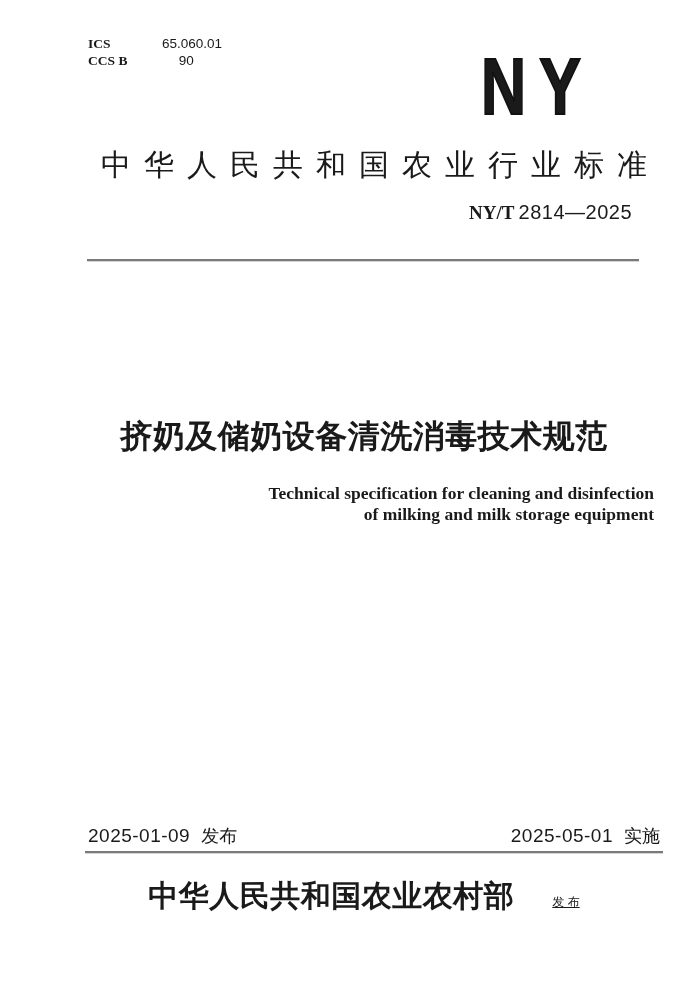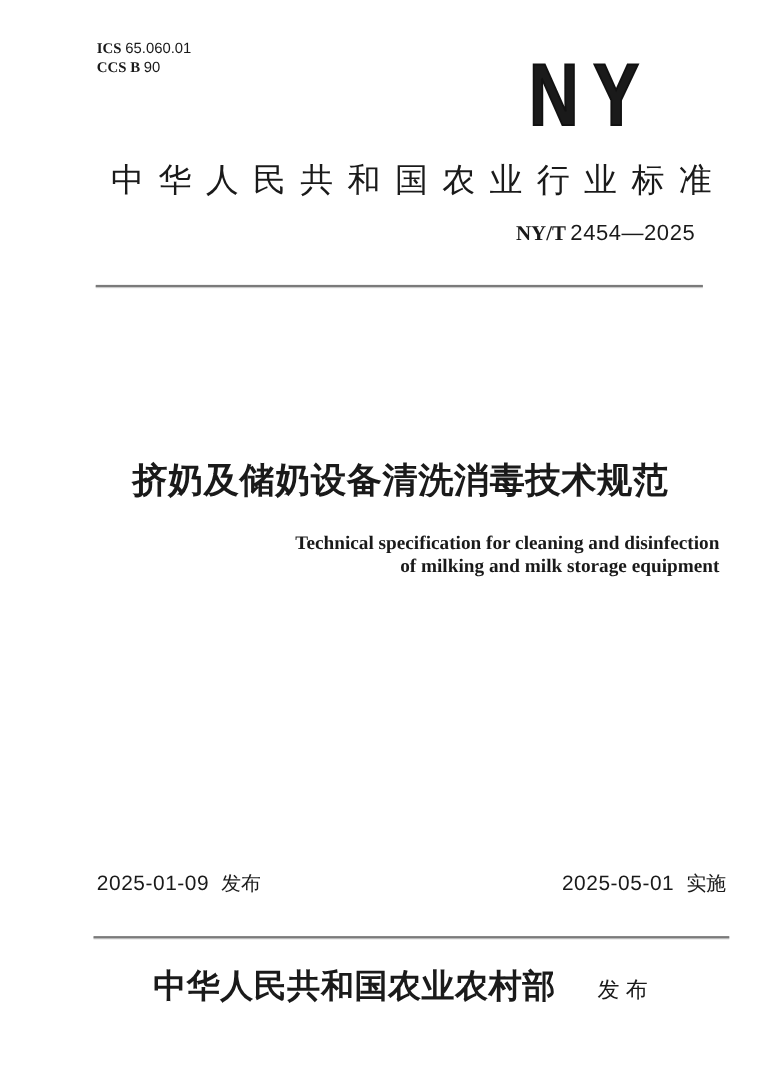--- a/index.html
+++ b/index.html
@@ -28,20 +28,21 @@
     line-height: 17px;
     white-space: nowrap;
   }
   .code-label {
     font-family: "Liberation Serif", serif;
     font-weight: bold;
   }
   .code-value {
     font-family: "Liberation Sans", sans-serif;
     font-weight: normal;
+    margin-left: 48px;
   }
 
   
   .ny-logo {
     position: absolute;
     left: 481px;
     top: 47px;
     font-family: "Liberation Sans", sans-serif;
     font-weight: bold;
     font-size: 80px;
@@ -123,21 +124,21 @@
     font-weight: bold;
     font-size: 17.5px;
     line-height: 21px;
   }
 
   
   .dates-row {
     position: absolute;
     left: 88px;
     width: 572px;
-    top: 791px;
+    top: 824px;
     display: flex;
     justify-content: space-between;
     align-items: flex-end;
     white-space: nowrap;
   }
   .date-value {
     font-family: "Liberation Sans", sans-serif;
     font-size: 19px;
     letter-spacing: 0.5px;
   }
@@ -161,23 +162,24 @@
     gap: 19px;
   }
   .publisher-name {
     font-family: "Liberation Serif", serif;
     font-weight: bold;
     font-size: 30px;
     letter-spacing: 0.5px;
   }
   .publish-label {
     font-family: "Liberation Sans", sans-serif;
-    font-size: 20px;
+    font-size: 12px;
     margin-left: 19px;
     font-weight: 500;
+    text-decoration: underline;
   }
 </style>
 </head>
 <body>
 
 <div class="page">
 
   <div class="code-block">
     <div>
       <span class="code-label">ICS</span>
@@ -188,21 +190,21 @@
       <span class="code-value">90</span>
     </div>
   </div>
 
   <div class="ny-logo">NY</div>
 
   <div class="category-title">中华人民共和国农业行业标准</div>
 
   <div class="std-number">
     <span class="std-prefix">NY/T</span>
-    <span class="std-digits">2454—2025</span>
+    <span class="std-digits">2814—2025</span>
   </div>
 
   <div class="rule rule-top"></div>
 
   <div class="title-zh">挤奶及储奶设备清洗消毒技术规范</div>
 
   <div class="title-en">
     <div>Technical specification for cleaning and disinfection</div>
     <div>of milking and milk storage equipment</div>
   </div>

